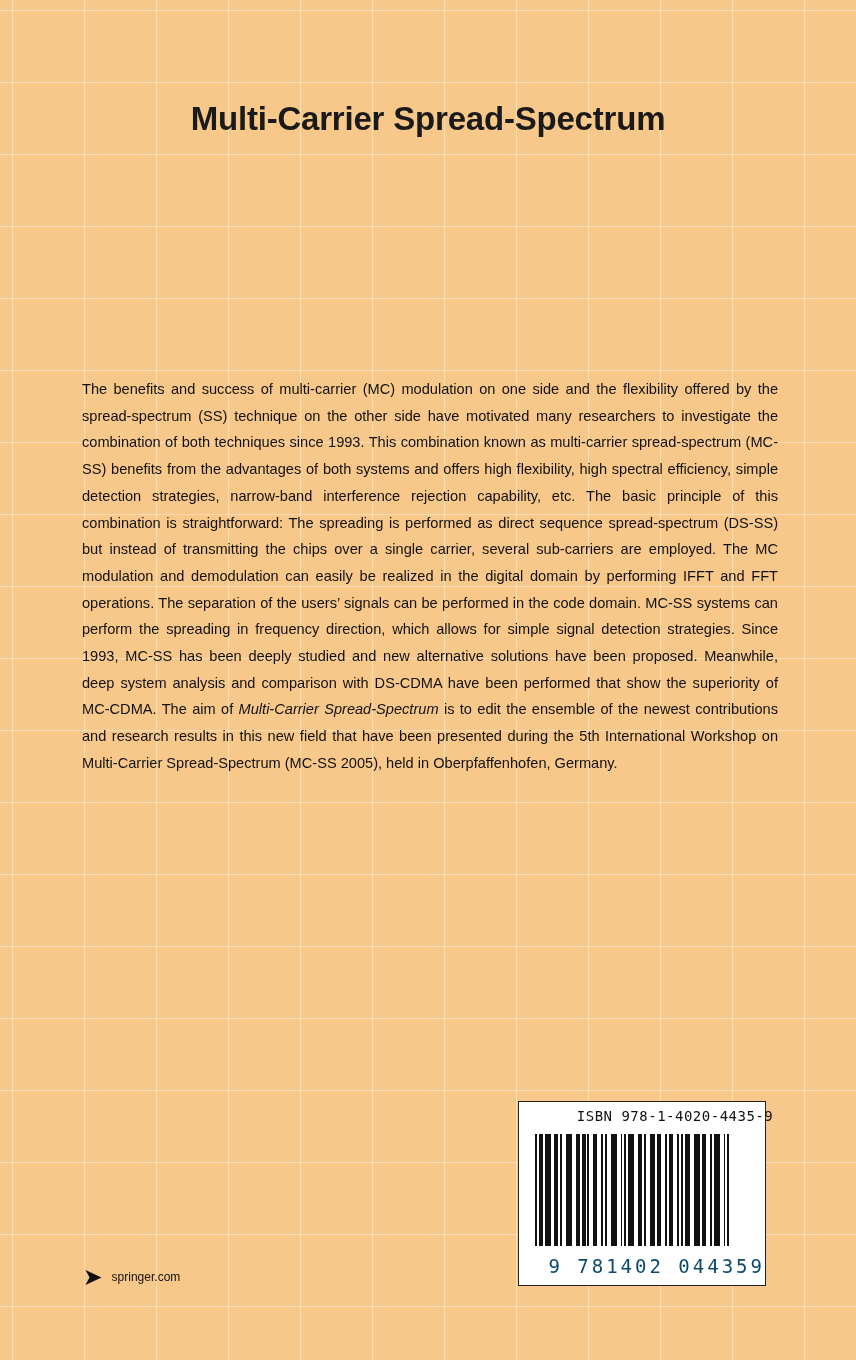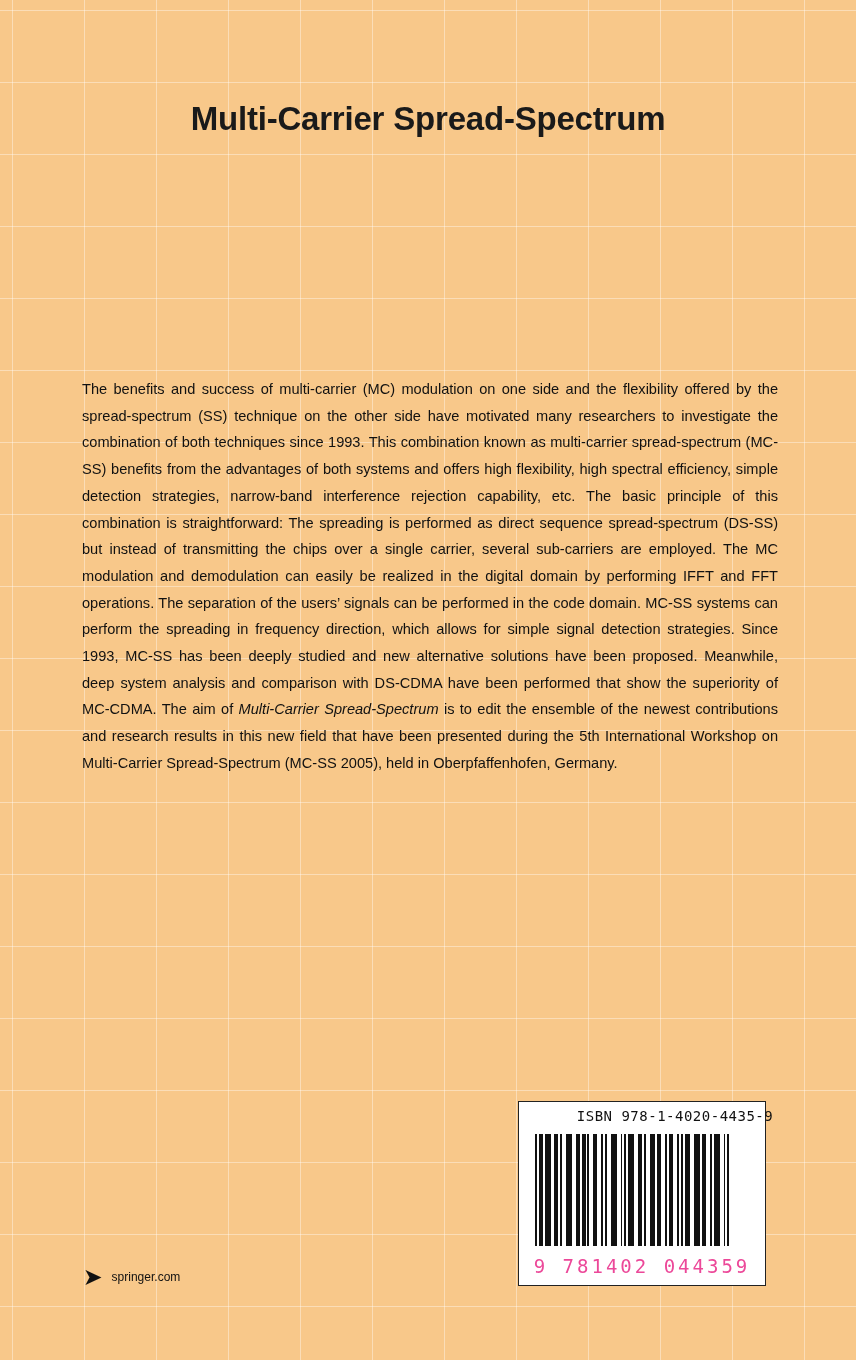--- a/index.html
+++ b/index.html
@@ -111,25 +111,25 @@
     display: block;
     background: #111;
     height: 100%;
   }
   .bars i.sp { background: transparent; }
   .barcode-digits {
     position: absolute;
     bottom: 8px;
     left: 0;
     width: 100%;
-    text-align: center;
+    text-align: right;
     font-family: "DejaVu Sans Mono", monospace;
     font-size: 19px;
     letter-spacing: 3px;
-    color: #ec4899;
+    color: #0c4a6e;
   }
 
   .springer {
     position: absolute;
     left: 84px;
     bottom: 73px;
     display: flex;
     align-items: center;
     gap: 10px;
     color: #111;

